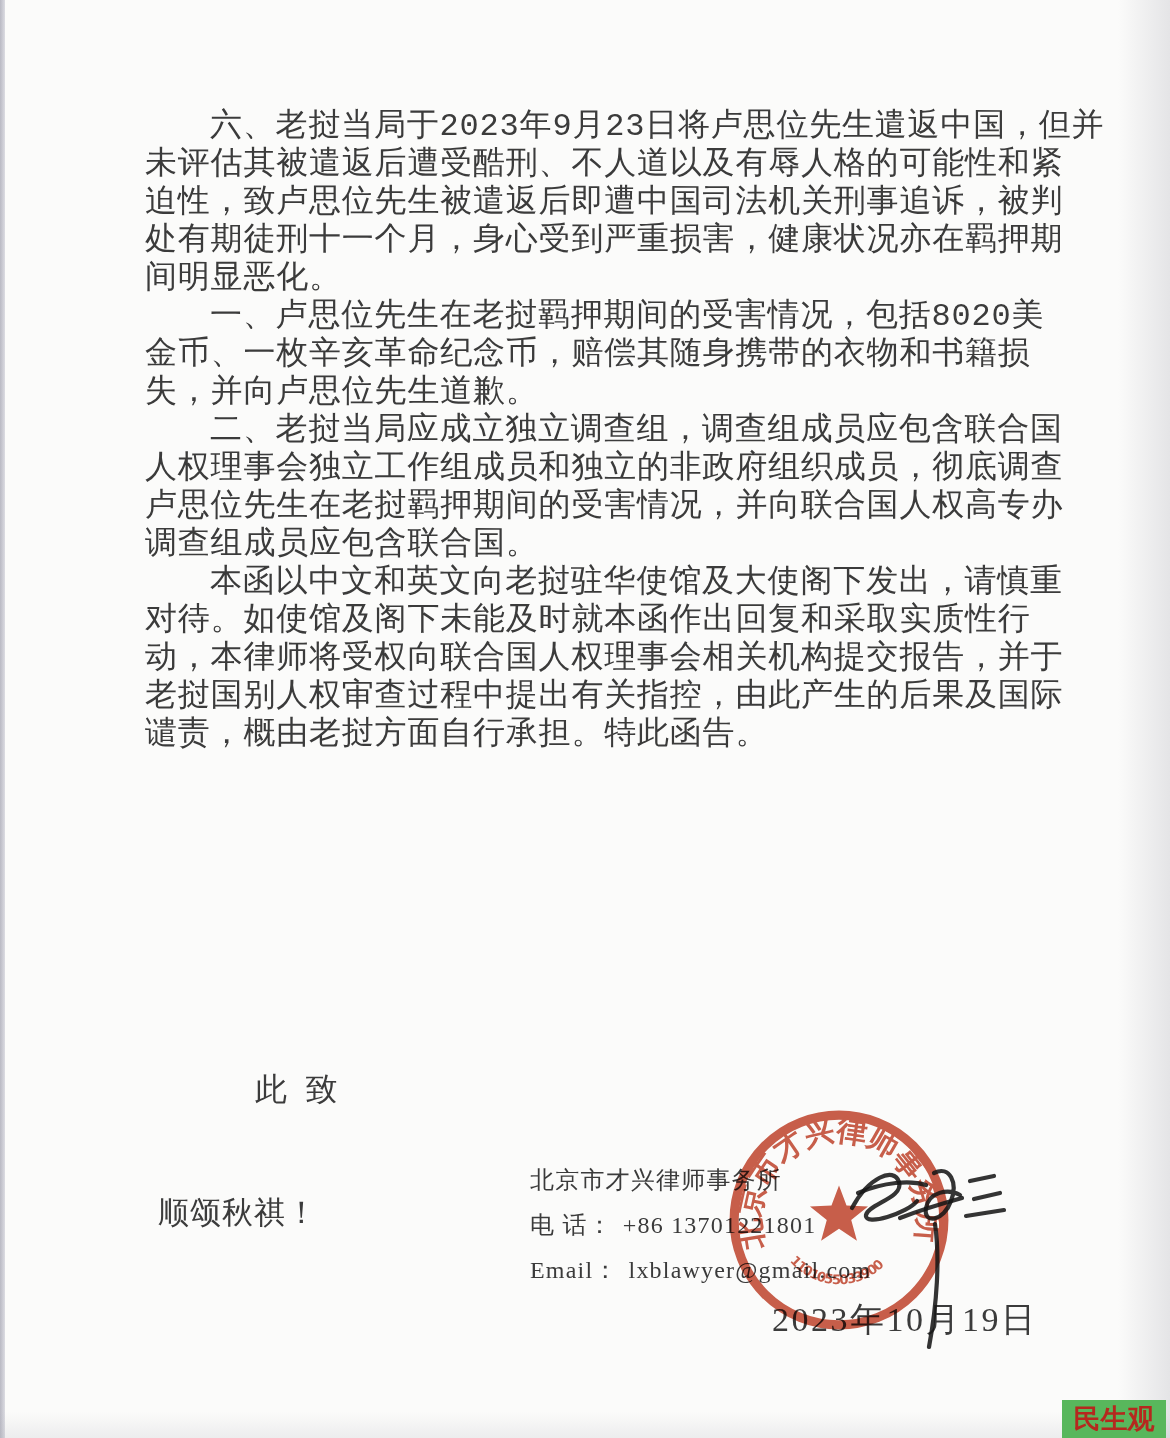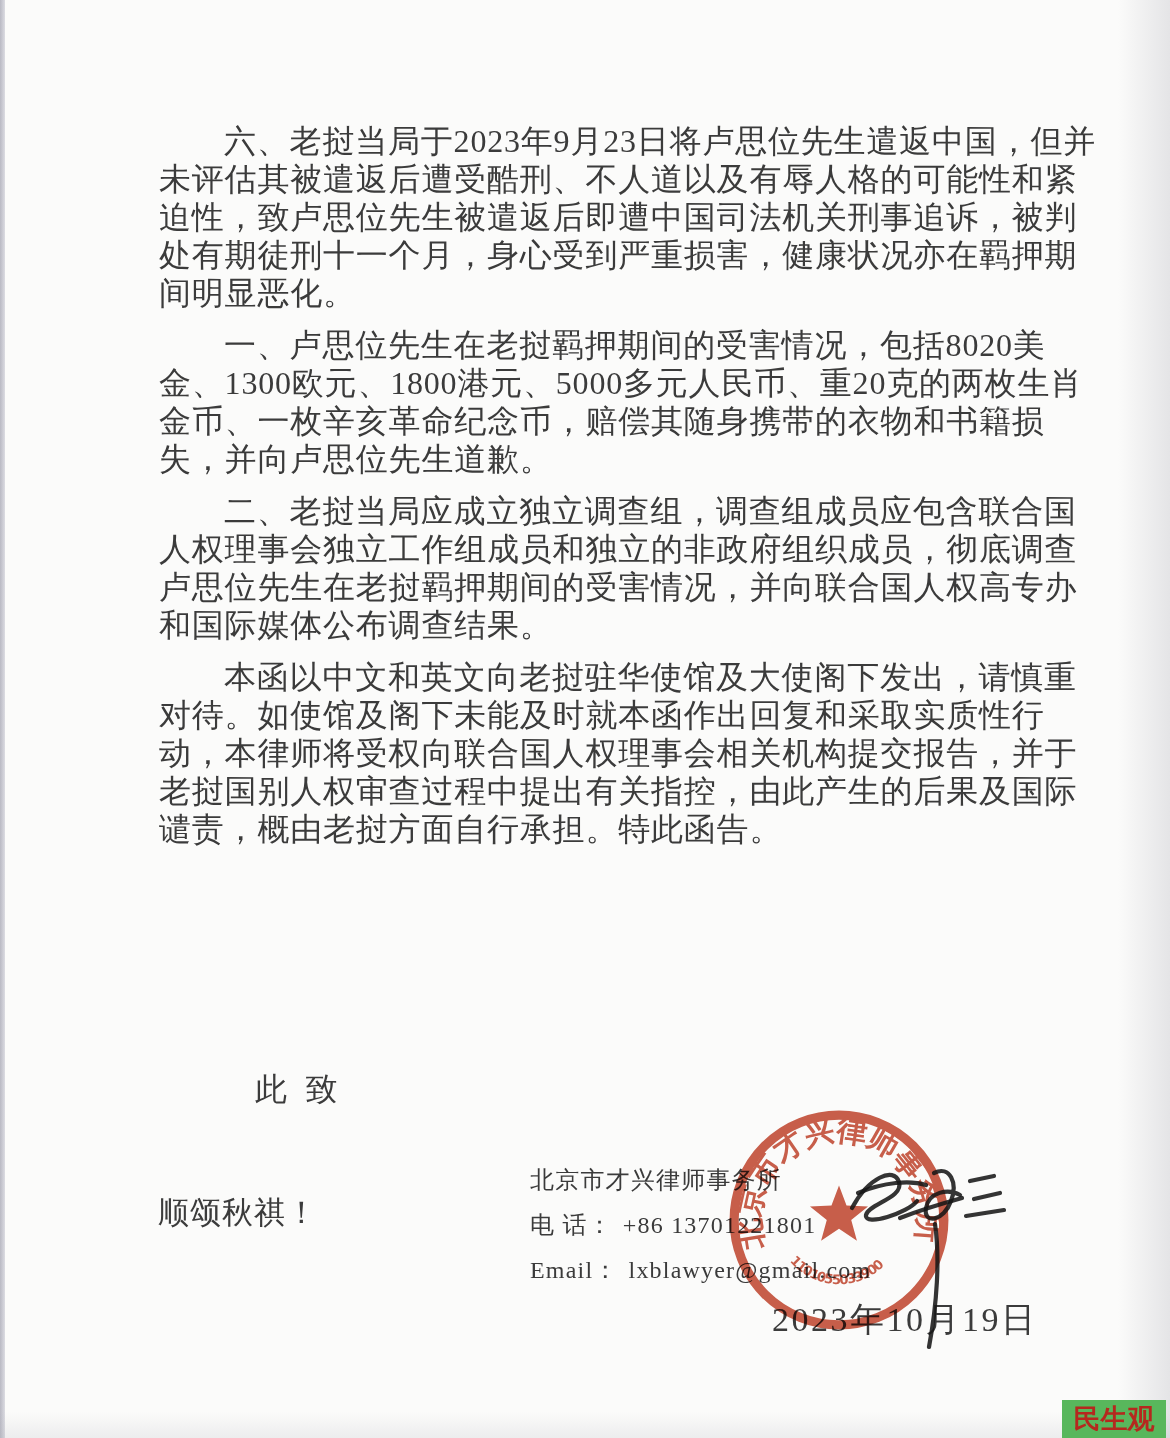--- a/index.html
+++ b/index.html
@@ -15,21 +15,21 @@
   .scan-edge-left{position:absolute;left:0;top:0;bottom:0;width:5px;
     background:linear-gradient(to right,#b9b9c3,#dcdce2);z-index:5;}
   .scan-edge-right{position:absolute;right:0;top:0;bottom:0;width:52px;
     background:linear-gradient(to right,rgba(170,170,180,0),rgba(170,170,180,0.28));z-index:5;}
   .scan-edge-bottom{position:absolute;left:0;right:0;bottom:0;height:26px;
     background:linear-gradient(to bottom,rgba(170,170,180,0),rgba(170,170,180,0.18));z-index:5;}
 
   .content{position:absolute;left:145px;top:108px;width:900px;z-index:2;}
   .line{font-size:32px;line-height:38px;letter-spacing:0.8px;white-space:nowrap;}
   .line.indent{padding-left:65px;}
-  .para{margin:14px;}
+  .para{margin:0;font-family:Liberation Mono, monospace;}
   .para.gap-large{margin-top:60px;}
   .para.gap-small{margin-top:4px;}
 
   .cizhi{position:absolute;left:255px;top:1044px;font-size:32px;letter-spacing:0.8px;
     white-space:pre;z-index:2;margin-top:24px;}
   .greeting{position:absolute;left:158px;top:1192px;font-size:31px;letter-spacing:1px;z-index:2;}
 
   .sigblock{position:absolute;left:530px;top:1158px;z-index:2;}
   .sig-line{font-size:24px;line-height:45px;letter-spacing:1.2px;white-space:nowrap;}
   .sig-line .val{margin-left:10px;}
@@ -69,29 +69,28 @@
   <div class="content">
     <div class="para">
       <div class="line indent">六、老挝当局于2023年9月23日将卢思位先生遣返中国，但并</div>
       <div class="line">未评估其被遣返后遭受酷刑、不人道以及有辱人格的可能性和紧</div>
       <div class="line">迫性，致卢思位先生被遣返后即遭中国司法机关刑事追诉，被判</div>
       <div class="line">处有期徒刑十一个月，身心受到严重损害，健康状况亦在羁押期</div>
       <div class="line">间明显恶化。</div>
     </div>
     <div class="para">
       <div class="line indent">一、卢思位先生在老挝羁押期间的受害情况，包括8020美</div>
-      <div class="line">金、1300欧元、1800港元、5000多元人民币、重20克的两枚生肖</div>
       <div class="line">金币、一枚辛亥革命纪念币，赔偿其随身携带的衣物和书籍损</div>
       <div class="line">失，并向卢思位先生道歉。</div>
     </div>
     <div class="para">
       <div class="line indent">二、老挝当局应成立独立调查组，调查组成员应包含联合国</div>
       <div class="line">人权理事会独立工作组成员和独立的非政府组织成员，彻底调查</div>
       <div class="line">卢思位先生在老挝羁押期间的受害情况，并向联合国人权高专办</div>
-      <div class="line">和国际媒体公布调查结果。</div>
+      <div class="line">调查组成员应包含联合国。</div>
     </div>
     <div class="para">
       <div class="line indent">本函以中文和英文向老挝驻华使馆及大使阁下发出，请慎重</div>
       <div class="line">对待。如使馆及阁下未能及时就本函作出回复和采取实质性行</div>
       <div class="line">动，本律师将受权向联合国人权理事会相关机构提交报告，并于</div>
       <div class="line">老挝国别人权审查过程中提出有关指控，由此产生的后果及国际</div>
       <div class="line">谴责，概由老挝方面自行承担。特此函告。</div>
     </div>
   </div>
 

